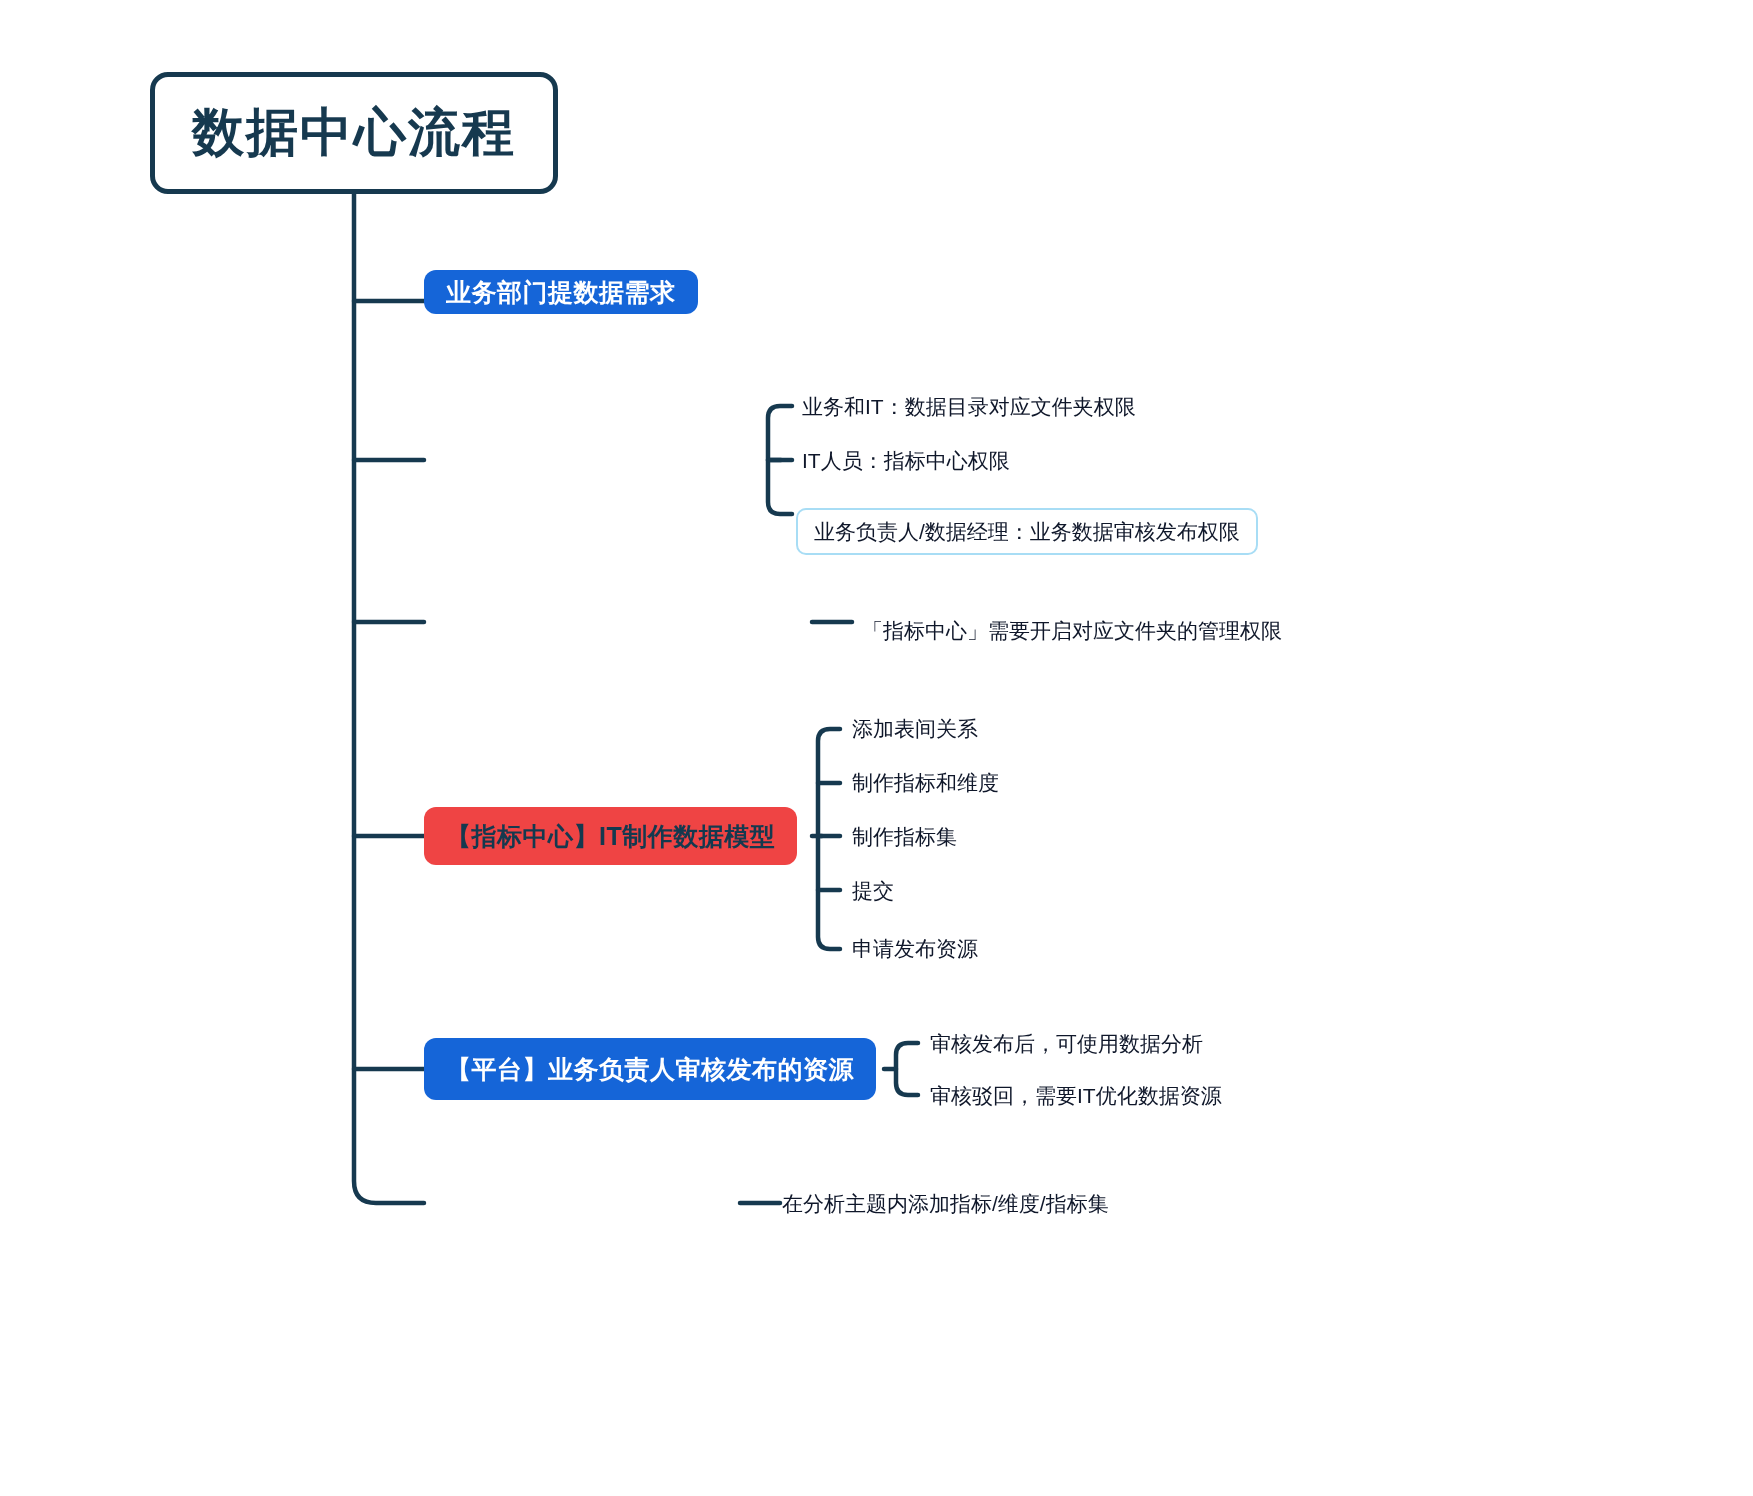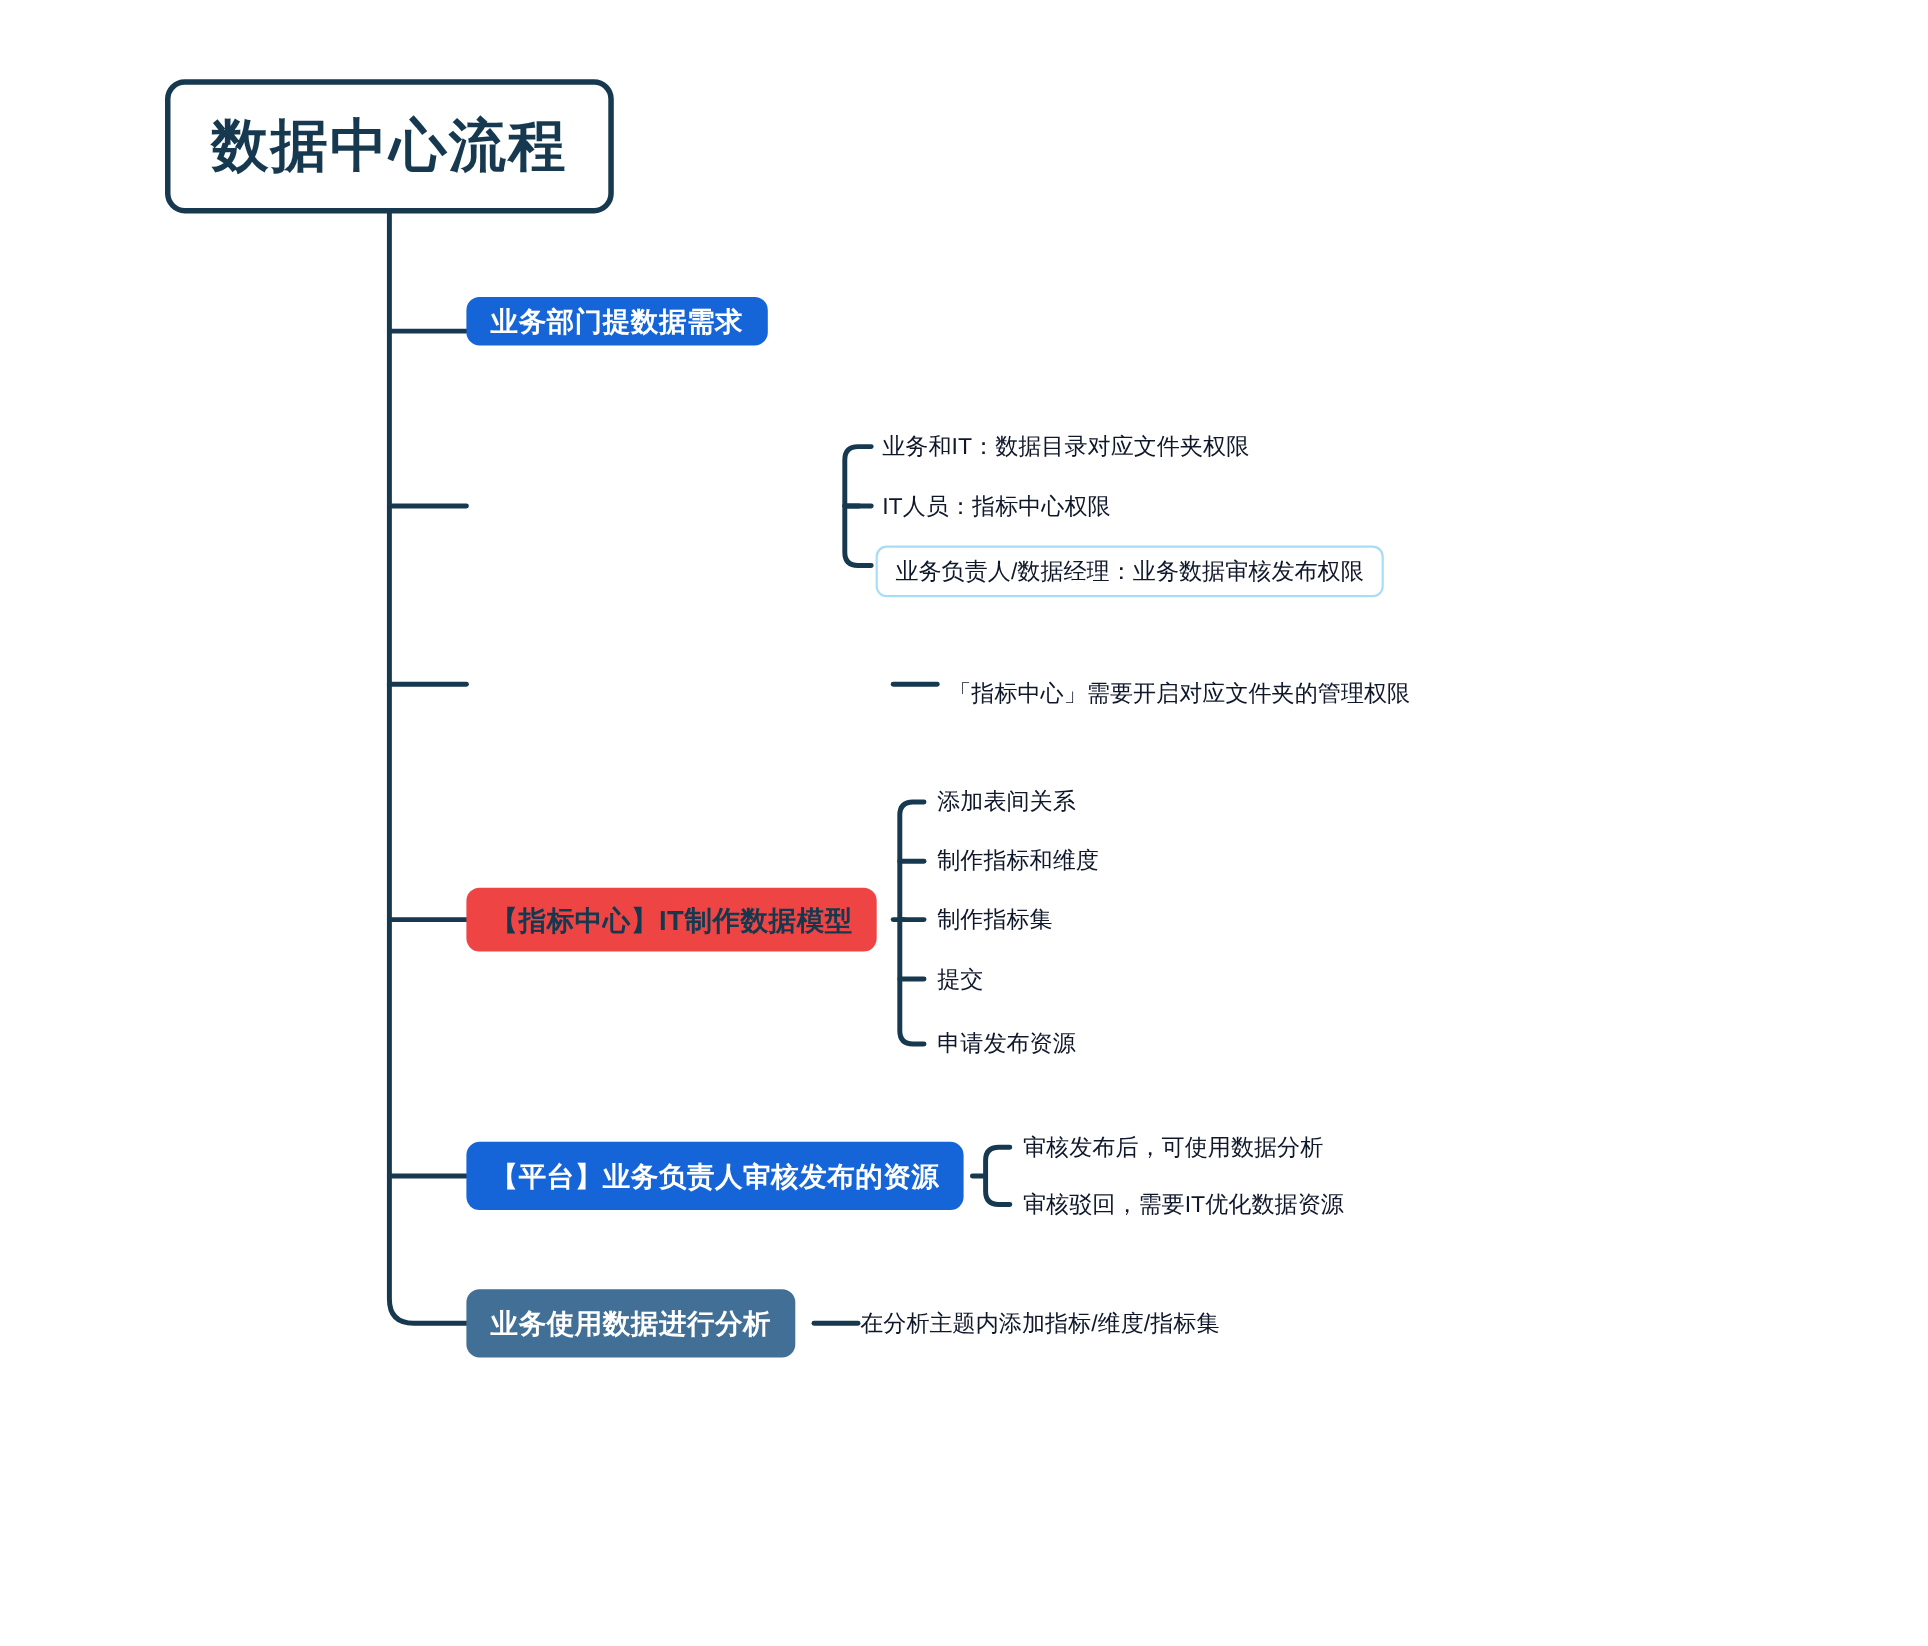--- a/index.html
+++ b/index.html
@@ -52,20 +52,21 @@
     font-size: 21px;
     font-weight: normal;
     line-height: 1.2;
   }
   
   .leaf-boxed {
     border: 2.5px solid #a8ddf5;
     border-radius: 10px;
     background: #ffffff;
     padding: 9px 16px;
+    margin-top: 12px;
   }
 </style>
 </head>
 <body>
 
 <div id="canvas">
 
   <svg class="wires" viewBox="0 0 1753 1496">
     <g fill="none" stroke="#16394f" stroke-width="4.5" stroke-linecap="round" stroke-linejoin="round">
 
@@ -122,18 +123,15 @@
   <div class="leaf" style="left:852px; top:824px;">制作指标集</div>
   <div class="leaf" style="left:852px; top:878px;">提交</div>
   <div class="leaf" style="left:852px; top:936px;">申请发布资源</div>
 
   <div class="node l1 l1-e" style="left:424px; top:1038px; height:62px;">
     <span>【平台】业务负责人审核发布的资源</span>
   </div>
   <div class="leaf" style="left:930px; top:1031px;">审核发布后，可使用数据分析</div>
   <div class="leaf" style="left:930px; top:1083px;">审核驳回，需要IT优化数据资源</div>
 
-  <div class="node l1 l1-f" style="left:424px; top:1172px; height:62px;">
-    <span>业务使用数据进行分析</span>
-  </div>
   <div class="leaf" style="left:782px; top:1191px;">在分析主题内添加指标/维度/指标集</div>
 
 </div>
 
 </body></html>

